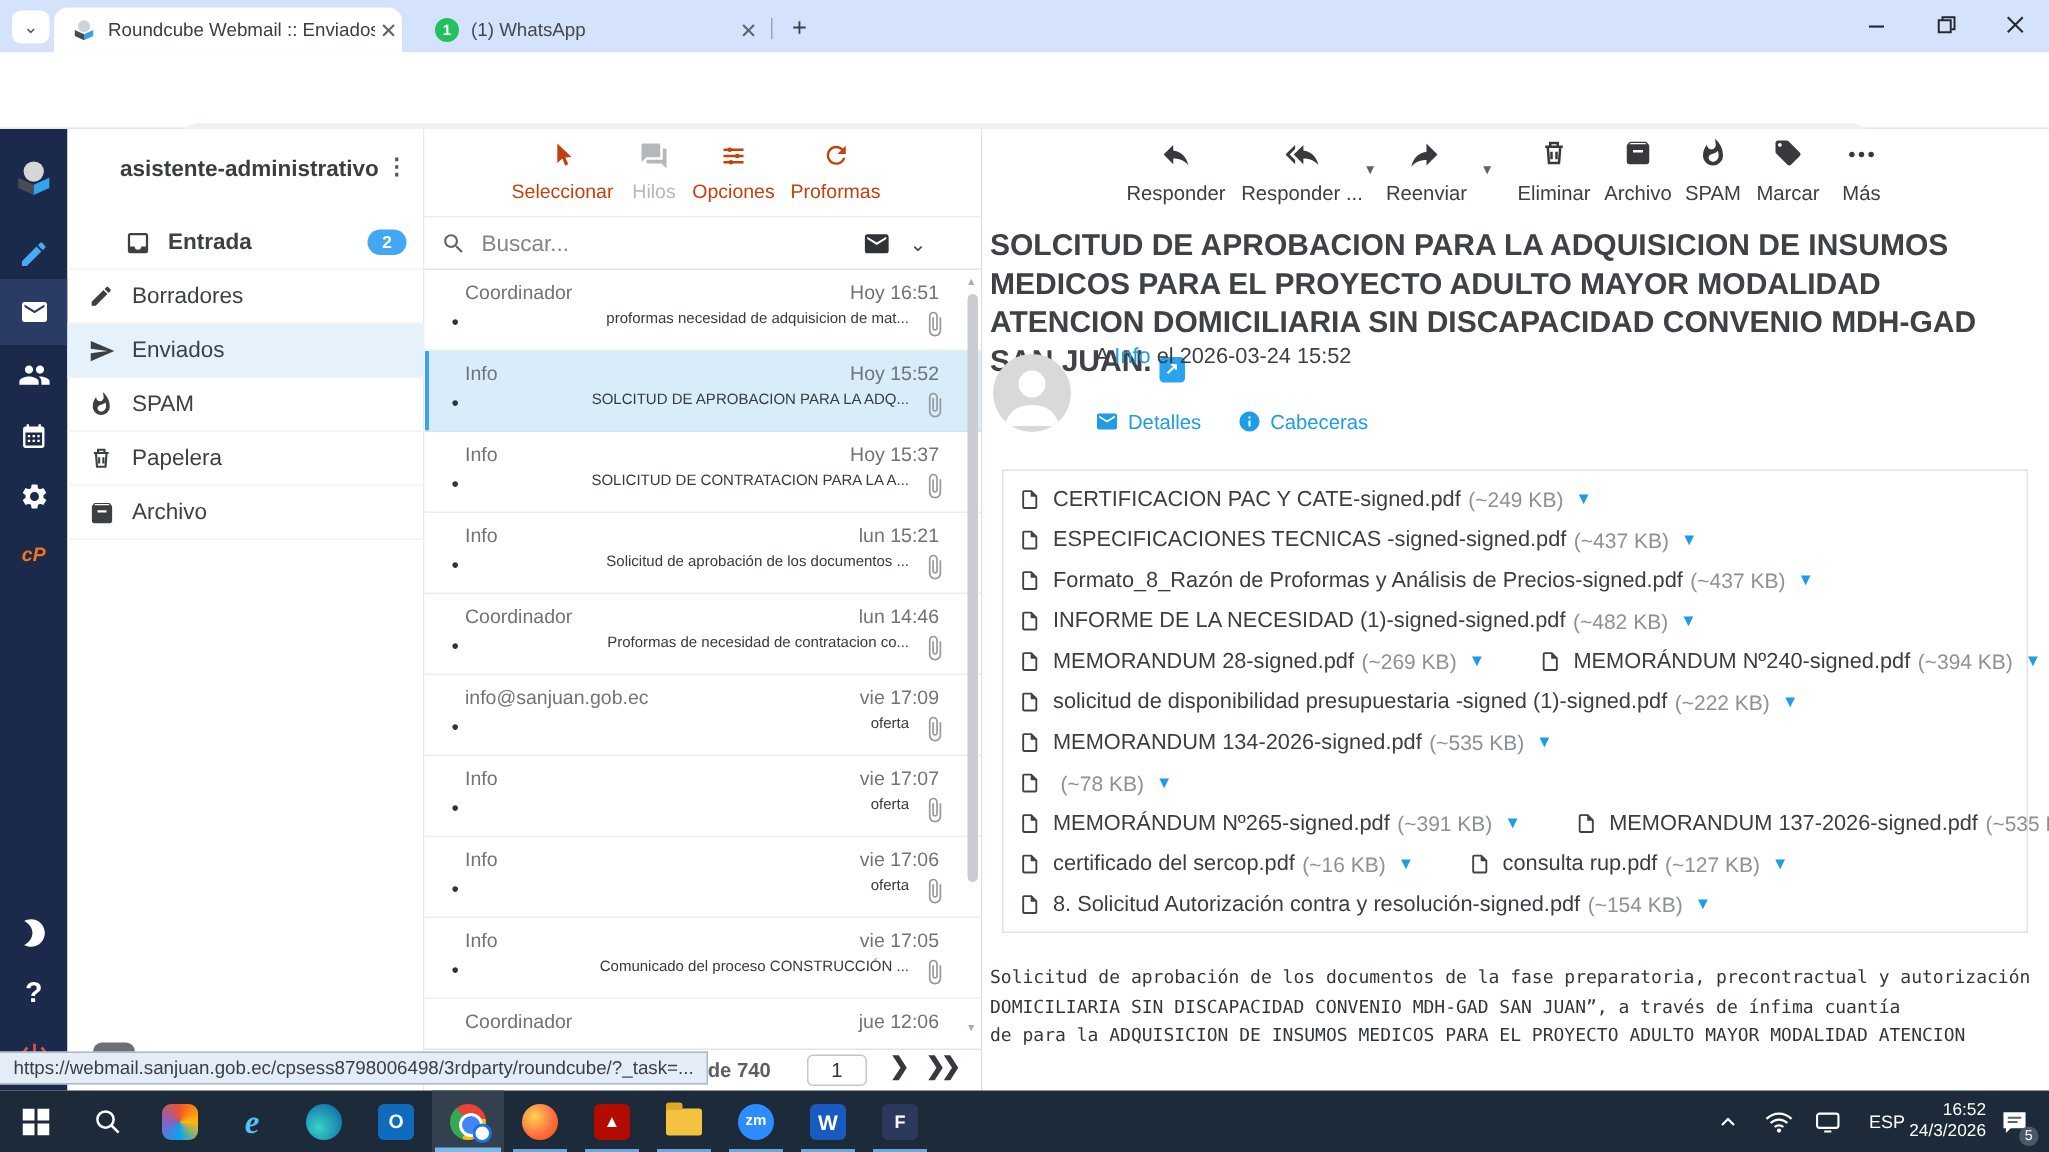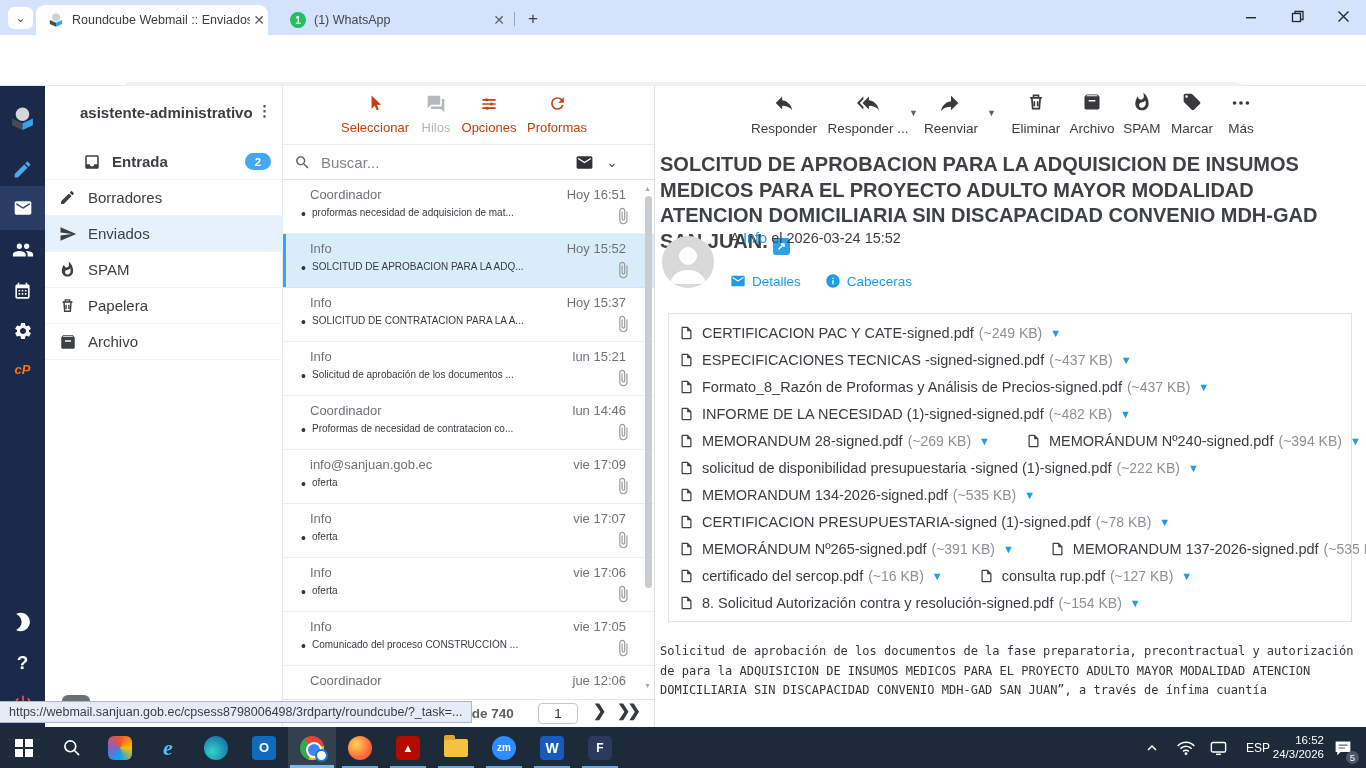--- a/index.html
+++ b/index.html
@@ -49,21 +49,21 @@
 
   
   .list { left:283px; top:0; width:372px; height:641px; background:#fff; border-right:1px solid #e0e0e0; }
   .ltool { width:90px; text-align:center; color:#c2410c; }
   .ltool .lic { height:22px; display:flex; justify-content:center; margin-top:8px; }
   .ltool .llab { font-size:13px; margin-top:4px; }
   .ltool.disabled { color:#b4b8bc; }
   .searchrow { left:0; top:58px; width:371px; height:36px; border-top:1px solid #ededed; border-bottom:1px solid #e3e3e3; display:flex; align-items:center; }
   .searchrow input { border:none; outline:none; background:transparent; font-size:15px; color:#3c4043; width:210px; font-family:"Liberation Sans",sans-serif; }
   .searchrow input::placeholder { color:#80868b; }
-  .rows { left:0; top:94px; width:371px; height:519px; overflow:hidden; }
+  .rows { left:0; top:94px; width:371px; height:519px; overflow:hidden;text-align:right; }
   .mrow { position:relative; width:371px; height:54px; border-bottom:1px solid #ededed; }
   .mrow .snd { position:absolute; left:27px; top:7px; font-size:13px; color:#6f7479; }
   .mrow .tim { position:absolute; right:28px; top:7px; font-size:13px; color:#6f7479; }
   .mrow .dot { position:absolute; left:18px; top:26px; font-size:14px; color:#30353a; }
   .mrow .sub { position:absolute; left:29px; top:27px; right:48px; font-size:10px; color:#363b40; white-space:nowrap; overflow:hidden; }
   .mrow .clip { position:absolute; right:22px; top:27px; width:18px; height:18px; color:#95989c; }
   .mrow.selected { background:#d8ecf9; box-shadow:inset 3px 0 0 #3fa2ee; border-bottom-color:#cfe4f2; }
   .sbar-up { right:3px; top:99px; font-size:7px; color:#a5abb1; }
   .sbar-dn { right:3px; top:596px; font-size:7px; color:#a5abb1; }
   .sthumb { right:2px; top:110px; width:7px; height:392px; background:#c9cdd1; border-radius:4px; }
@@ -687,21 +687,20 @@
               <span class="cr">▼</span>
             </span>
           </div>
         <div class="attrow">
             <span class="attfile">
               <span class="fi">
                 <svg class="i" width="15" height="18" viewBox="0 0 24 24" fill="currentColor">
                   <path d="M14 2H6c-1.1 0-2 .9-2 2v16c0 1.1.9 2 2 2h12c1.1 0 2-.9 2-2V8l-6-6zm4 18H6V4h7v5h5v11z"></path>
                 </svg>
               </span>
-              <span class="nm">CERTIFICACION PRESUPUESTARIA-signed (1)-signed.pdf</span>
               <span class="sz">(~78 KB)</span>
               <span class="cr">▼</span>
             </span>
           </div>
         <div class="attrow">
           <span class="attfile">
               <span class="fi">
                 <svg class="i" width="15" height="18" viewBox="0 0 24 24" fill="currentColor">
                   <path d="M14 2H6c-1.1 0-2 .9-2 2v16c0 1.1.9 2 2 2h12c1.1 0 2-.9 2-2V8l-6-6zm4 18H6V4h7v5h5v11z"></path>
                 </svg>
@@ -751,22 +750,22 @@
               </span>
               <span class="nm">8. Solicitud Autorización contra y resolución-signed.pdf</span>
               <span class="sz">(~154 KB)</span>
               <span class="cr">▼</span>
             </span>
           </div>
       </div>
 
       <div class="ab mbody">
         <div>Solicitud de aprobación de los documentos de la fase preparatoria, precontractual y autorización</div>
+        <div>DOMICILIARIA SIN DISCAPACIDAD CONVENIO MDH-GAD SAN JUAN”, a través de ínfima cuantía</div>
         <div>de para la ADQUISICION DE INSUMOS MEDICOS PARA EL PROYECTO ADULTO MAYOR MODALIDAD ATENCION</div>
-        <div>DOMICILIARIA SIN DISCAPACIDAD CONVENIO MDH-GAD SAN JUAN”, a través de ínfima cuantía</div>
       </div>
     </div>
   </div>
 
   <div class="ab blob"></div>
   <div class="ab statusbar">https://webmail.sanjuan.gob.ec/cpsess8798006498/3rdparty/roundcube/?_task=...</div>
 
   <div class="ab taskbar">
     <div class="tcell" style="left:0;">
       <svg class="i" width="18" height="18" viewBox="0 0 18 18">

